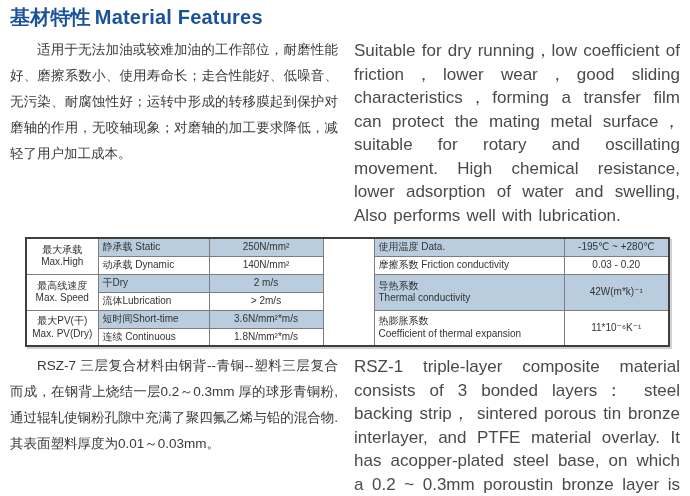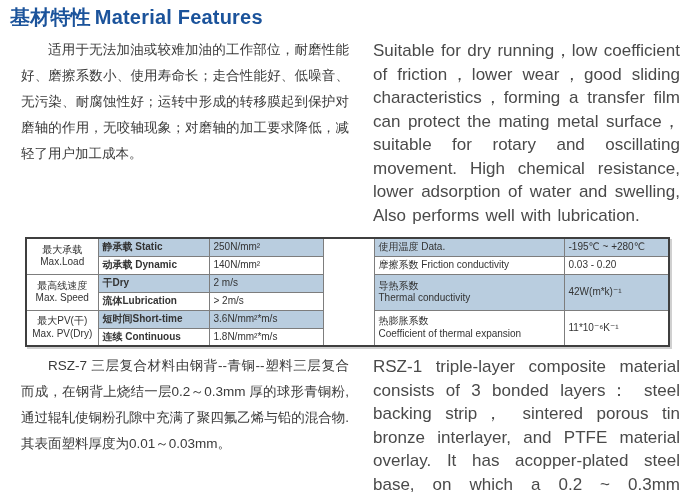--- a/index.html
+++ b/index.html
@@ -14,21 +14,21 @@
 
   .sec-title {
     margin: 0;
     font-size: 20px;
     font-weight: bold;
     color: #1b539b;
     letter-spacing: 0.2px;
   }
   .sec-title .en { margin-left: 4px; }
 
-  .cols { display: flex; gap: 24px; margin-top: 6px; margin-left: 11px; }
+  .cols { display: flex; gap: 16px; margin-top: 6px; }
   .col-left  { width: 328px; flex: none; }
   .col-right { flex: 1; }
 
   .zh-para {
     margin: 0;
     font-size: 13.5px;
     line-height: 26px;
     text-align: justify;
     text-indent: 2em;
     color: #3a3a3a;
@@ -58,22 +58,22 @@
     height: 18px;
     padding: 0 4px;
     font-size: 10px;
     line-height: 1.25;
     color: #333333;
     overflow: hidden;
     white-space: nowrap;
   }
   td.shaded { background: #b9cddf; }
   td.group  { text-align: center; }
-  td.sub    { padding-left: 10px; font-weight: bold; }
-  td.val    { text-align: left; }
+  td.sub    { padding-left: 10px; }
+  td.val    { text-align: center; }
   td.rlabel { padding-left: 8px; }
   td.gapcol { background: #ffffff; }
   .cell-2line div { white-space: nowrap; }
 
   .struct-cols { margin-top: 6px; }
 </style>
 </head>
 <body>
 
 <div class="page">
@@ -100,21 +100,21 @@
           <col style="width:111px">
           <col style="width:114px">
         <col style="width:51px">
           <col style="width:190px">
           <col style="width:105px">
       </colgroup>
       <tbody>
         <tr>
           <td class="group cell-2line" rowspan="2">
             <div>最大承载</div>
-            <div>Max.Load</div>
+            <div>Max.High</div>
           </td>
           <td class="sub shaded">静承载 Static</td>
           <td class="val shaded">250N/mm²</td>
           <td class="gapcol" rowspan="6"></td>
           <td class="rlabel shaded">使用温度 Data.</td>
           <td class="val shaded">-195℃ ~ +280℃</td>
         </tr>
         <tr>
           <td class="sub">动承载 Dynamic</td>
           <td class="val">140N/mm²</td>

